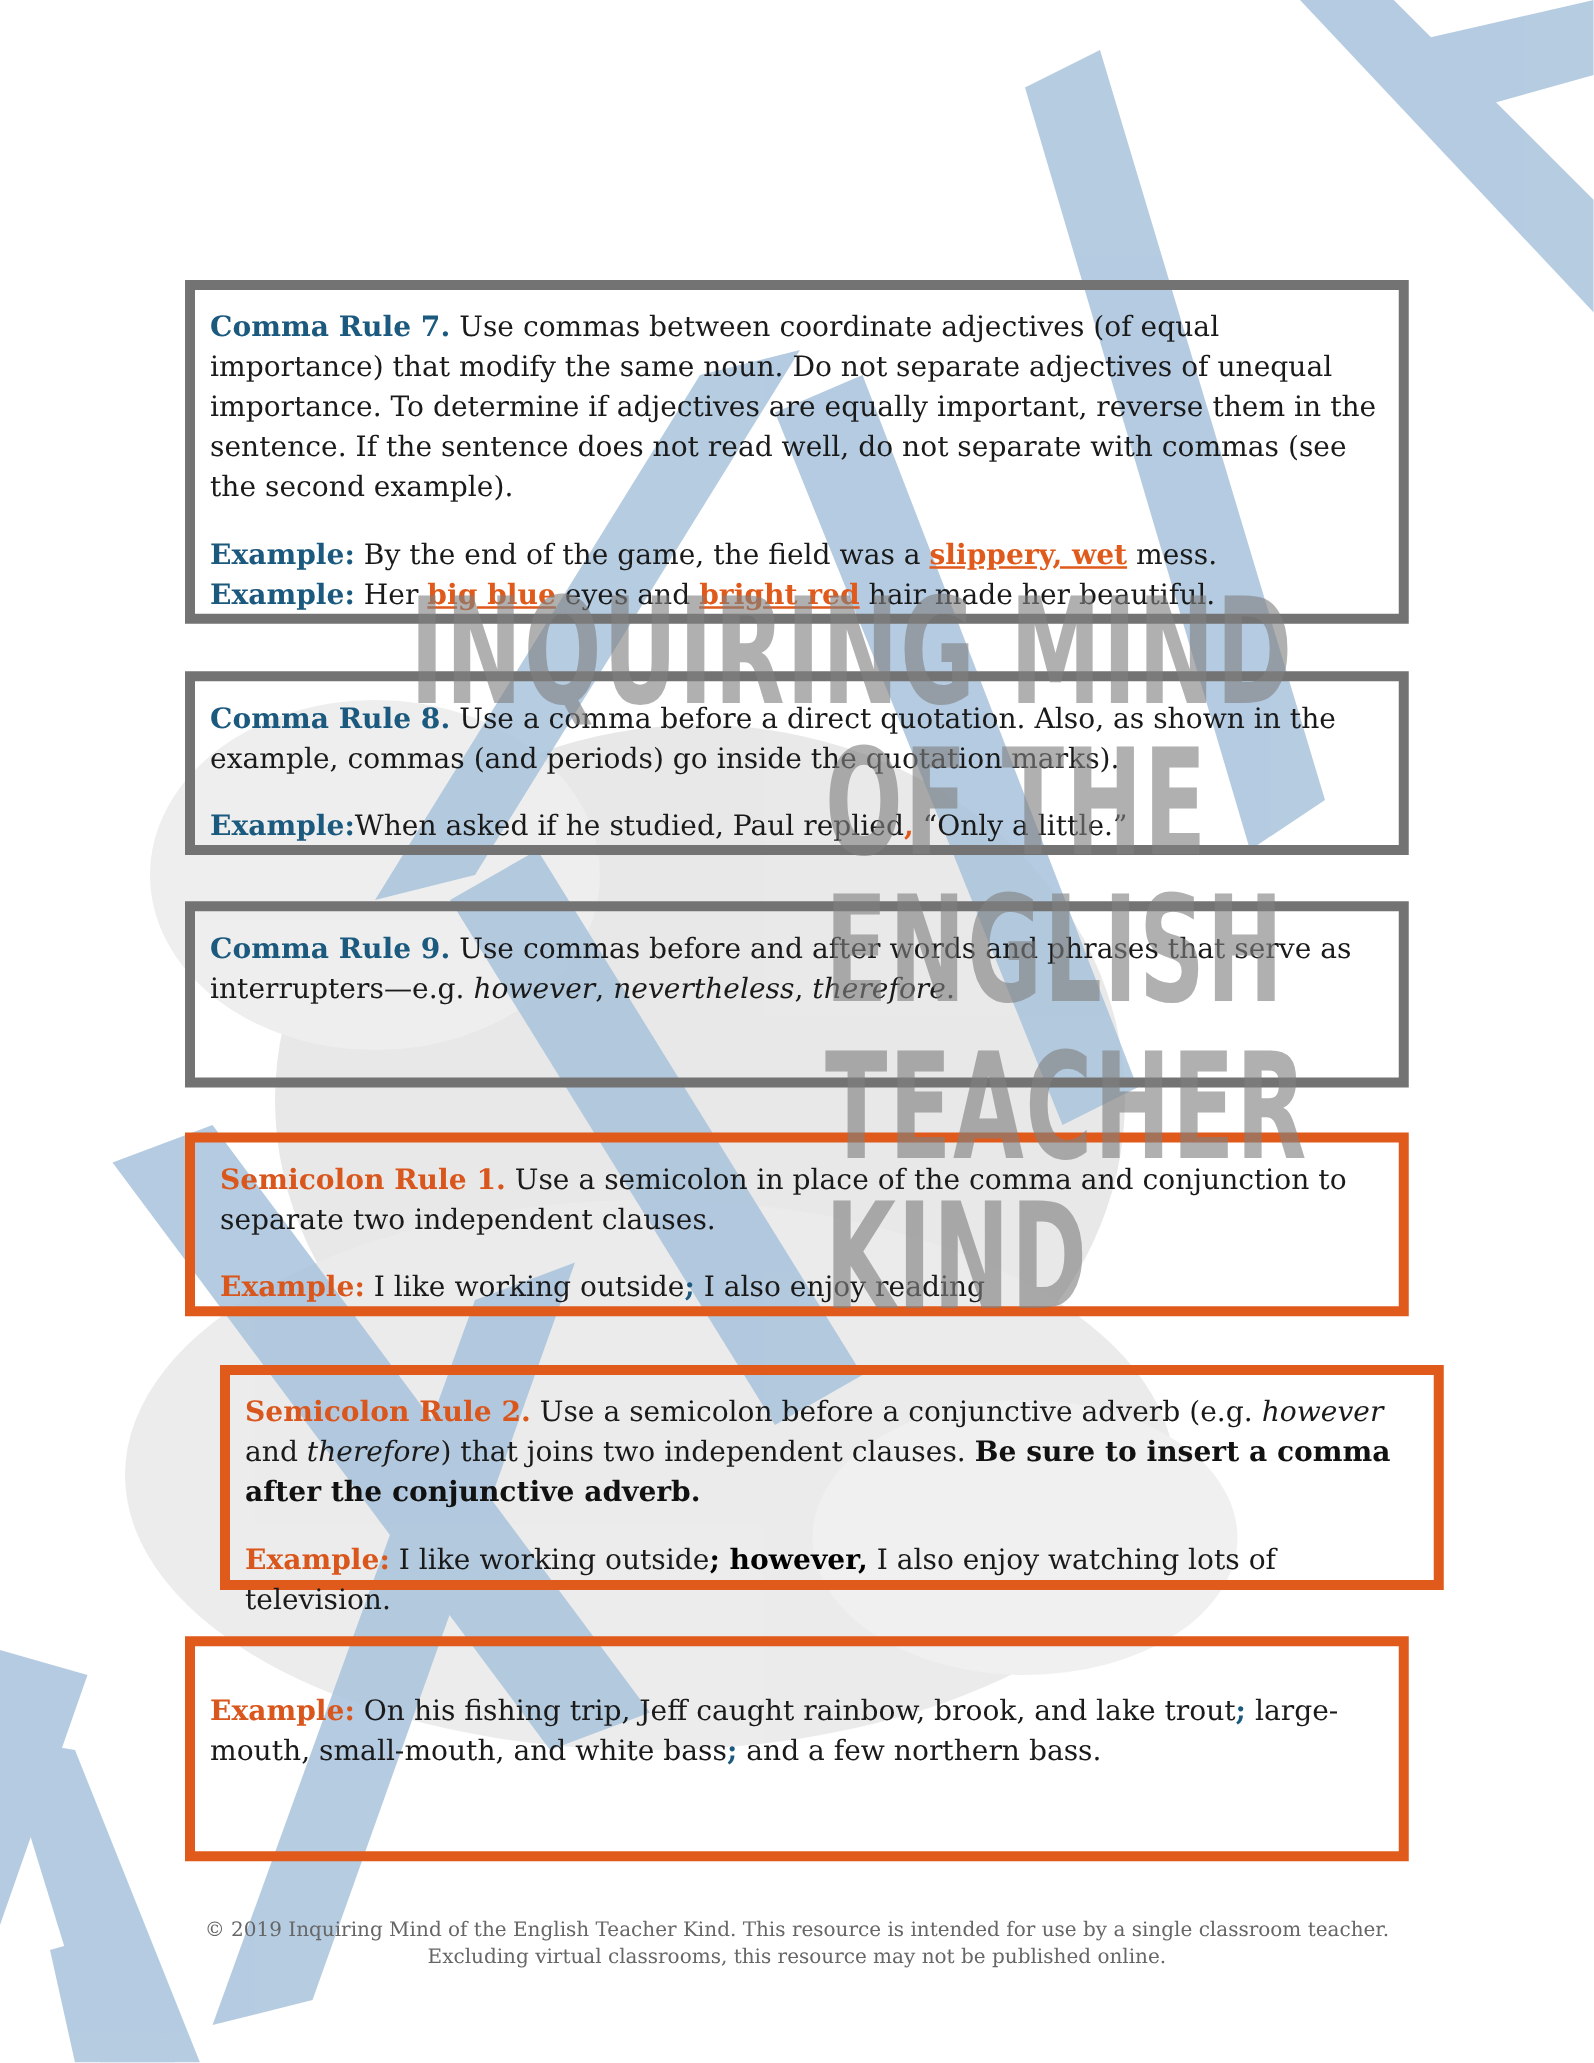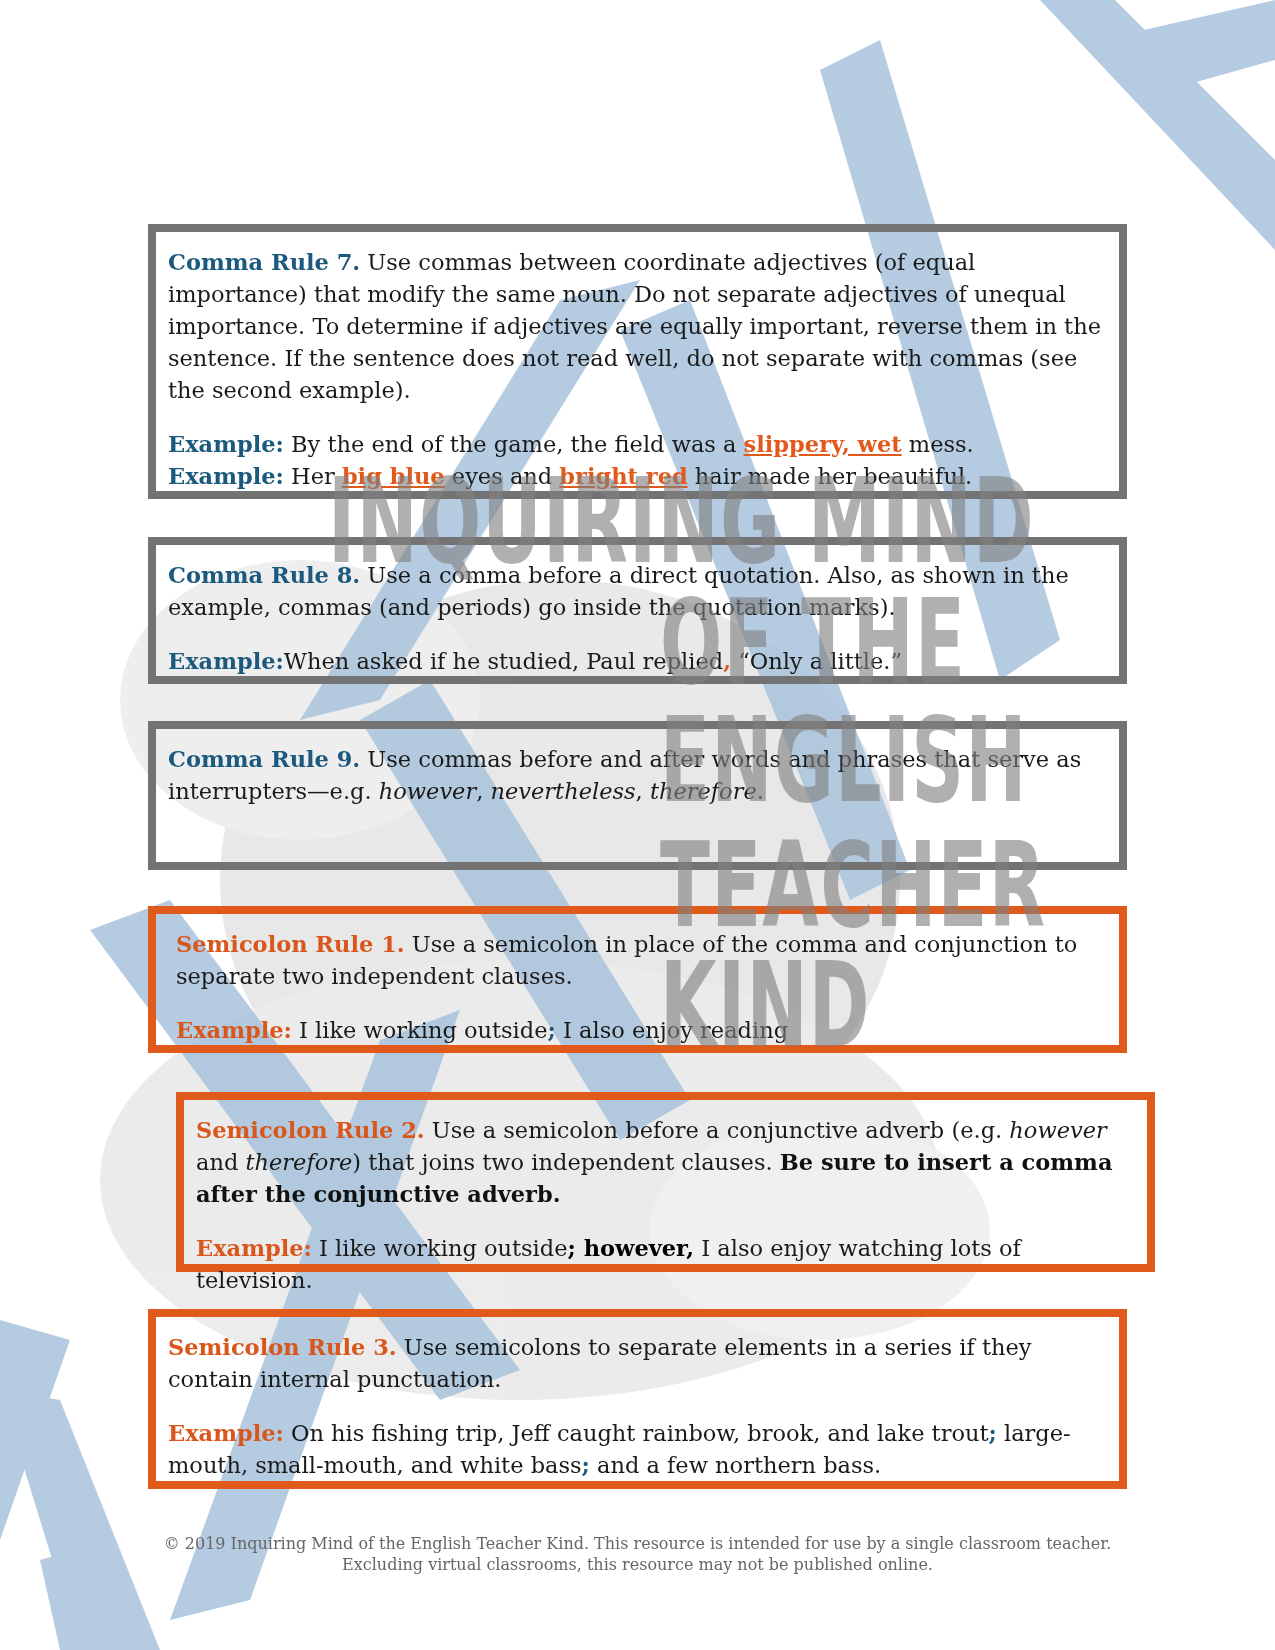--- a/index.html
+++ b/index.html
@@ -116,23 +116,20 @@
     <p>
       <span class="lbl-orange">Semicolon Rule 2.</span><span> Use a semicolon before a conjunctive adverb (e.g. </span><em>however</em><span> and </span><em>therefore</em><span>) that joins two independent clauses. </span><span class="strong">Be sure to insert a comma after the conjunctive adverb.</span>
     </p>
     <p class="ex-first">
       <span class="lbl-orange">Example:</span>
       <span>I like working outside</span><span class="hl-blue">; however,</span><span> I also enjoy watching lots of television.</span>
     </p>
   </div>
 
   <div class="rule-box semi" style="top:1309px;height:180px;">
-    <p>
-      <span class="lbl-orange">Semicolon Rule 3.</span><span> Use semicolons to separate elements in a series if they contain internal punctuation.</span>
-    </p>
     <p class="ex-first">
       <span class="lbl-orange">Example:</span>
       <span>On his fishing trip, Jeff caught rainbow, brook, and lake trout</span><span class="punct-blue">;</span><span> large-mouth, small-mouth, and white bass</span><span class="punct-blue">;</span><span> and a few northern bass.</span>
     </p>
   </div>
 
   <div class="footer">
     <div>© 2019 Inquiring Mind of the English Teacher Kind. This resource is intended for use by a single classroom teacher.</div>
     <div>Excluding virtual classrooms, this resource may not be published online.</div>
   </div>

